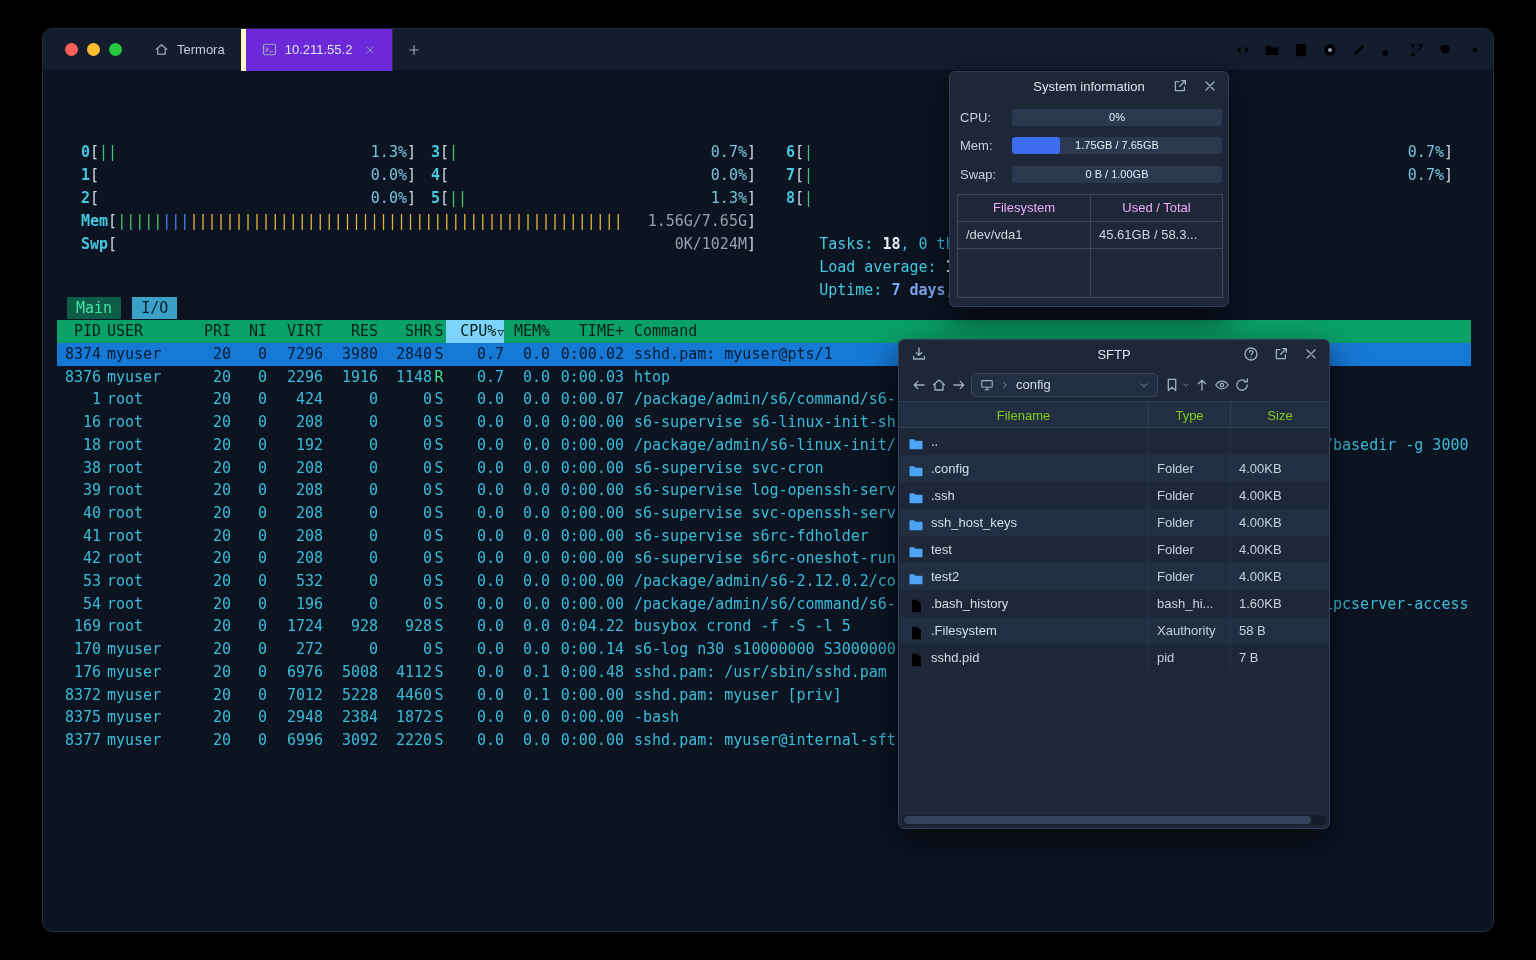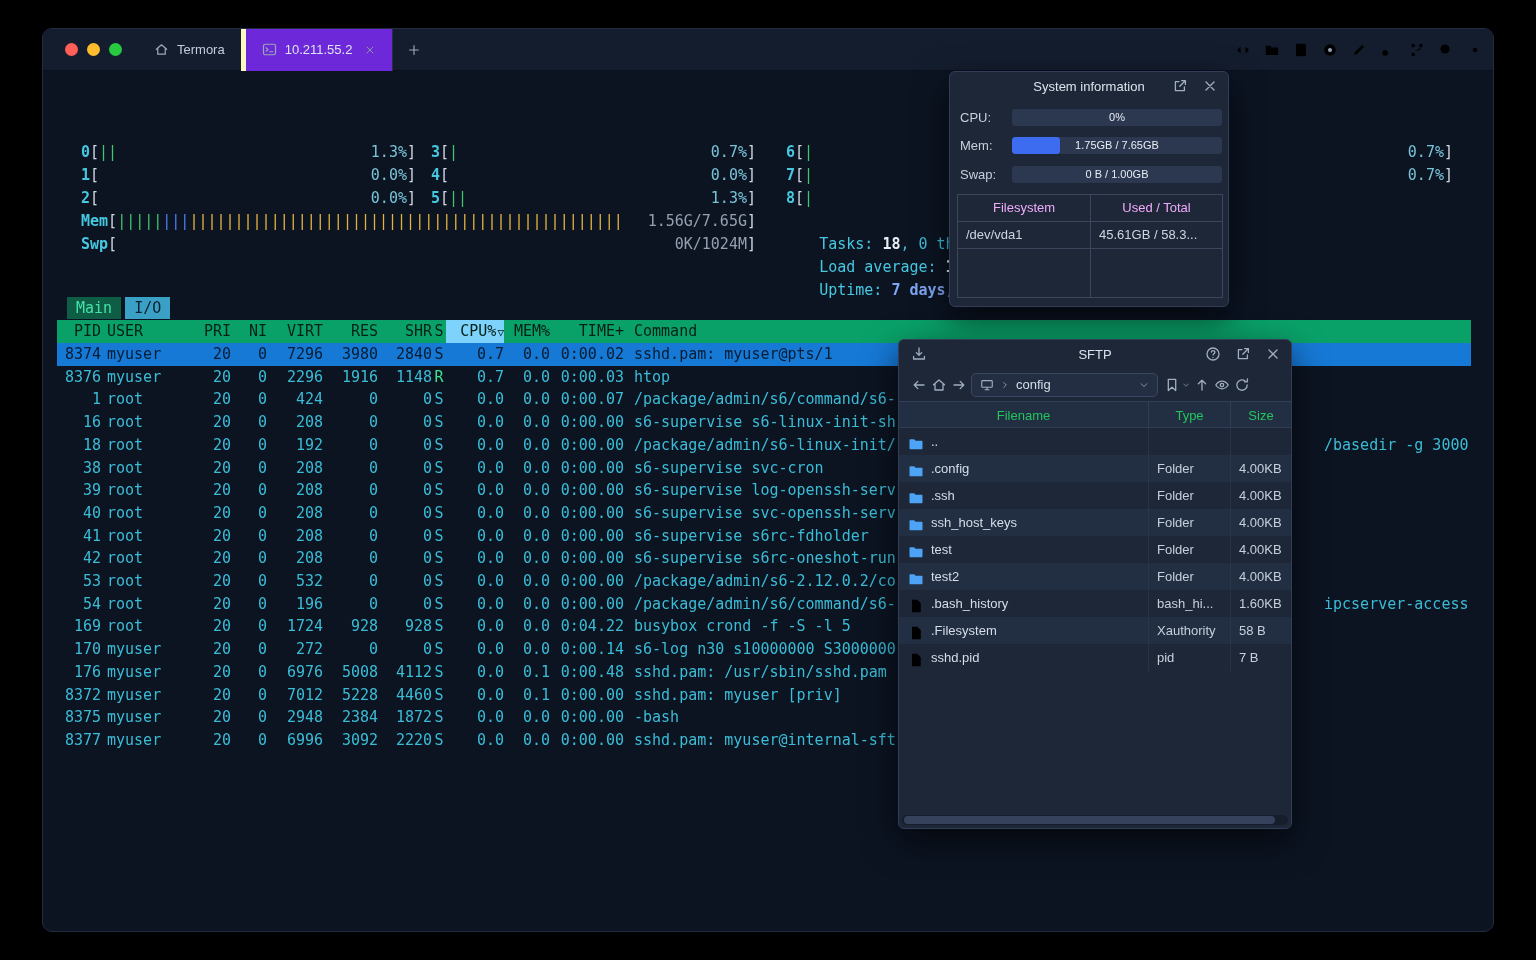--- a/index.html
+++ b/index.html
@@ -34,21 +34,21 @@
   .mpct{color:#79c3d8}
   .mtext{color:#93a0b0}
   .bg-g{color:#42c46a}.bg-b{color:#4a7df0}.bg-y{color:#e3b341}
   .sideline{position:absolute;left:722px;height:23px;line-height:23px;white-space:pre}
   .lbl{color:#45c8e0;margin-right:9px}
   .val{color:#e9eff7;font-weight:bold}
   .rest{color:#3bbcd6}
   .udays{color:#7ea6f2;font-weight:bold;margin-right:9px}
   .utime{color:#e9eff7;font-weight:bold}
 
-  .stabs{position:absolute;top:226px;left:24px;display:flex;gap:4px;height:22px;line-height:22px}
+  .stabs{position:absolute;top:226px;left:24px;display:flex;gap:11px;height:22px;line-height:22px}
   .stab{padding:0 9px;white-space:pre;cursor:default}
   .stab-main{background:#0e5e45;color:#43e2a8}
   .stab-io{background:#3aa0c6;color:#0a1f2e}
 
   .phead,.prow{position:absolute;left:14px;width:1414px;height:23px;line-height:23px;display:grid;
     grid-template-columns:44px 92px 38px 36px 56px 55px 54px 14px 58px 46px 74px 10px 1fr;white-space:pre;overflow:hidden}
   .phead{background:#0aa169;color:#032117;top:249px}
   .phead .c-cpu{background:#7dd3fc;position:relative}
   .sortind{font-size:11px;margin-left:1px}
   .c{overflow:hidden}
@@ -77,30 +77,30 @@
   .fstable{position:absolute;left:7px;top:122px;width:266px;bottom:8px;border:1px solid #3b475c;display:flex;flex-direction:column}
   .fsrow{display:flex;height:27px;line-height:26px}
   .fsrow .c1{width:133px;border-right:1px solid #3b475c;overflow:hidden}
   .fsrow .c2{flex:1;overflow:hidden}
   .fshead{border-bottom:1px solid #3b475c}
   .fshead .c1,.fshead .c2{text-align:center;color:#f0abfc}
   .fsdata{border-bottom:1px solid #3b475c}
   .fsdata .c1,.fsdata .c2{padding-left:8px}
   .fsfill{flex:1;height:auto}
 
-  .sftp{left:855px;top:310px;width:394px;height:490px}
+  .sftp{left:855px;top:310px;width:432px;height:490px}
   .sftoolbar{height:33px;display:flex;align-items:center;gap:4px;padding:0 12px;color:#a0aec2}
   .navbtn{width:16px;height:16px}
   .pathbar{display:flex;align-items:center;gap:6px;height:24px;padding:0 8px;background:#232e42;border:1px solid #3b4762;border-radius:5px;width:187px}
   .pathtext{flex:1;color:#d6dee9}
   .sm14{width:14px;height:14px}
   .sm10{width:10px;height:10px}
   .sm8{width:8px;height:8px}
   .bgrp{display:flex;align-items:center;gap:2px;margin-left:2px}
-  .fthead{display:flex;height:27px;line-height:27px;background:#222e41;border-top:1px solid #323e57;border-bottom:1px solid #323e57;color:#22c55e}
+  .fthead{display:flex;height:27px;line-height:27px;background:#222e41;border-top:1px solid #323e57;border-bottom:1px solid #323e57;color:#84cc16}
   .hc{text-align:center;overflow:hidden}
   .hc0{width:250px;border-right:1px solid #323e57}
   .hc1{width:82px;border-right:1px solid #323e57}
   .hc2{flex:1}
   .frow{display:flex;height:27px;line-height:27px;cursor:default}
   #frows .frow:nth-child(even){background:#222e41}
   .col-name{width:250px;display:flex;align-items:center;gap:7px;padding-left:9px;border-right:1px solid rgba(50,62,87,.5);overflow:hidden;color:#d5dee9}
   .col-type{width:82px;padding-left:8px;border-right:1px solid rgba(50,62,87,.5);overflow:hidden;color:#c6d0dc}
   .col-size{flex:1;padding-left:8px;overflow:hidden;color:#c6d0dc}
   .ficon{width:16px;height:16px;flex:0 0 16px}

